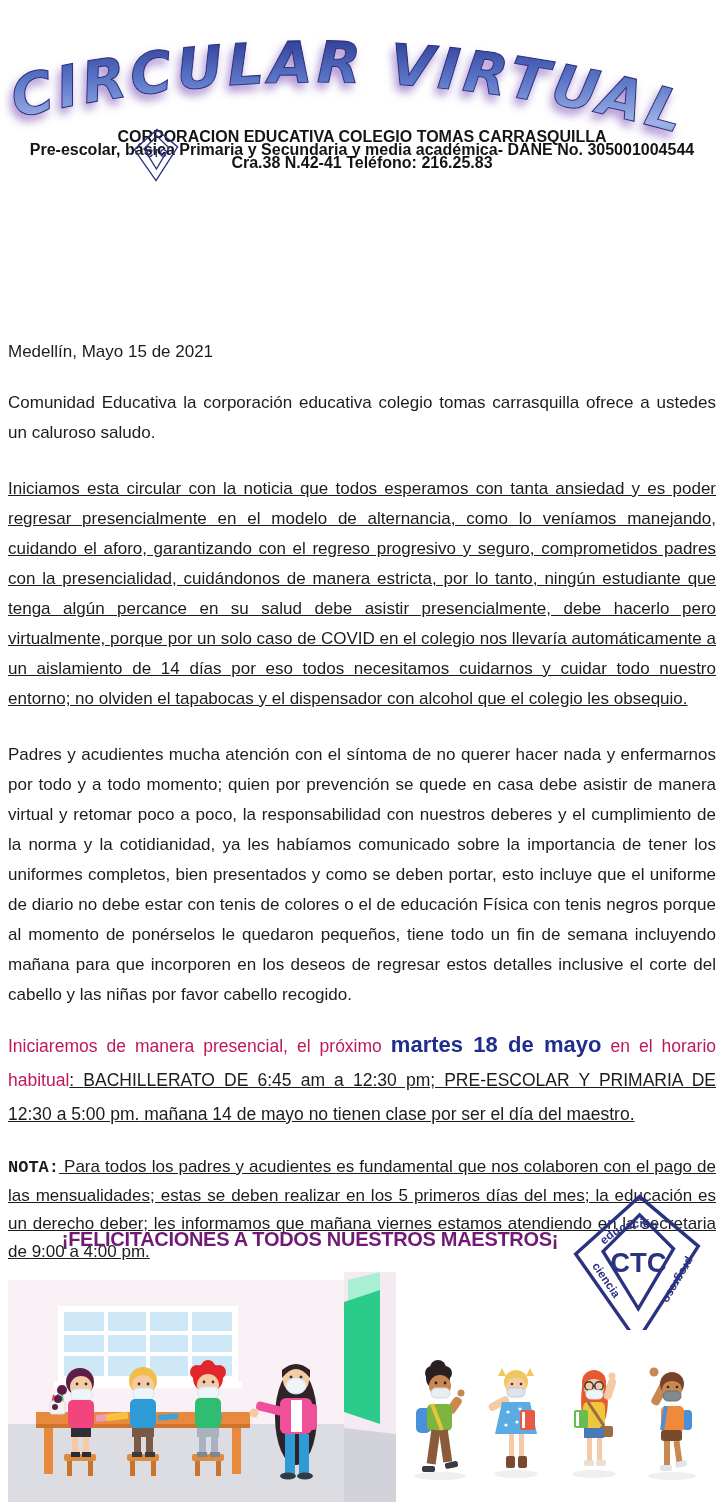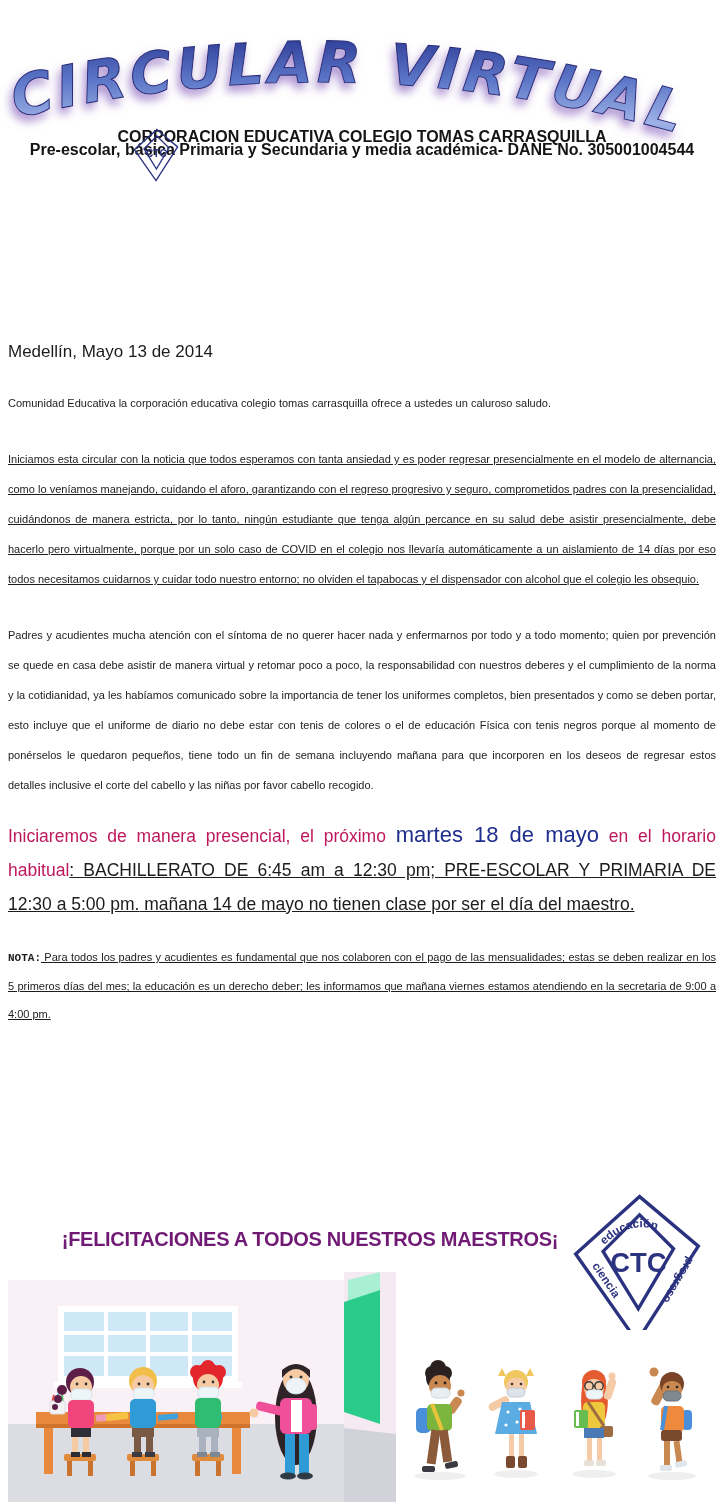--- a/index.html
+++ b/index.html
@@ -21,30 +21,30 @@
   .letterhead-lines{
     width:100%; text-align:center;
     font-size:16px; line-height:13px; font-weight:bold; color:#141414;
     letter-spacing:0px;
   }
   .logo-sm{position:absolute; left:133px; top:127px; width:46px; height:56px;}
   
   .content{padding:0 8px;}
   .dateline{margin-top:12px; font-size:17px;}
   .para{
-    margin:26px 0 0 0; font-size:11px; line-height:30px;
+    margin:26px 0 0 0; font-size:17px; line-height:30px;
     text-align:justify;
   }
   .para.schedule{margin-top:18px; line-height:34px; font-size:17.5px;}
   .para.nota{margin-top:22px; line-height:28px;}
   .seg-n{font-weight:normal;text-decoration:underline;}
   .seg-u{text-decoration:underline;}
   .seg-b{font-weight:bold;font-family:Liberation Mono, monospace;}
   .seg-bb{font-weight:normal; color:#be185d;}
-  .seg-bbl{font-weight:normal; color:#1f2e8c; font-size:22px;margin-top:11px;}
+  .seg-bbl{font-weight:bold; color:#1f2e8c; font-size:22px;margin-top:11px;}
   
   .congrats{
     position:absolute; top:1228px; left:0; width:620px; text-align:center;
     font-weight:bold; font-size:20px; letter-spacing:-0.3px; color:#701a75;
   }
   .logo-lg{position:absolute; left:568px; top:1194px; width:138px; height:150px;}
   .logo-navy{stroke:#2b3280; fill:none;}
   .logo-word{fill:#2b3280; font-weight:bold; font-family:"Liberation Sans",sans-serif;}
   
   .illus-left{position:absolute; left:8px; top:1272px; width:388px; height:230px;}
@@ -75,25 +75,26 @@
 
   <div class="letterhead">
     <svg class="logo-sm" viewBox="0 0 100 115">
       <path class="logo-navy" stroke-width="3" fill="#ffffff" d="M52 2 L97 40 L50 113 L3 46 Z"></path>
       <path class="logo-navy" stroke-width="3" fill="#ffffff" d="M52 16 L78 42 L51 88 L24 44 Z"></path>
       <text x="51" y="62" text-anchor="middle" class="logo-word" font-size="22">CTC</text>
     </svg>
     <div class="letterhead-lines">
         <div>CORPORACION EDUCATIVA COLEGIO TOMAS CARRASQUILLA</div>
         <div>Pre-escolar, básica Primaria y Secundaria y media académica- DANE No. 305001004544</div>
+        <div>Cra.38 N.42-41 Teléfono: 216.25.83</div>
       </div>
   </div>
 
   <div class="content">
-    <div class="dateline">Medellín, Mayo 13 de 2014</div>
+    <div class="dateline">Medellín, Mayo 15 de 2021</div>
     <p class="para">Comunidad Educativa la corporación educativa colegio tomas carrasquilla ofrece a ustedes un caluroso saludo.</p>
     <p class="para"><span class="seg-n">Iniciamos esta circular con la noticia que todos esperamos con tanta ansiedad y es poder regresar presencialmente en el modelo de alternancia, </span><span class="seg-u">como lo veníamos manejando, cuidando el aforo,</span><span class="seg-n"> garantizando con el regreso progresivo y  seguro, comprometidos padres con la presencialidad,  cuidándonos de manera  estricta, por lo tanto, </span><span class="seg-u">ningún estudiante que tenga algún percance en su salud debe asistir presencialmente,</span><span class="seg-n"> debe hacerlo pero virtualmente, porque por un solo caso de COVID en el colegio nos llevaría automáticamente a un aislamiento de 14 días por eso todos necesitamos cuidarnos y cuidar todo nuestro entorno; no olviden el tapabocas y el dispensador con alcohol que el colegio les obsequio.</span></p>
     <p class="para">Padres y acudientes mucha atención con el síntoma de no querer hacer nada y enfermarnos por todo y a todo momento; quien por prevención se quede en casa debe asistir de manera virtual y retomar poco a poco, la responsabilidad con nuestros deberes y el cumplimiento de la norma y la cotidianidad, ya les habíamos  comunicado sobre la importancia de tener los uniformes completos, bien presentados y como se deben portar, esto incluye que el uniforme de diario no debe estar con tenis de colores o el de educación  Física con tenis negros porque al momento de ponérselos le quedaron pequeños, tiene todo un fin de semana incluyendo mañana para que incorporen en los deseos de regresar estos detalles inclusive el corte del cabello y las niñas por favor cabello recogido.</p>
     <p class="para schedule"><span class="seg-bb">Iniciaremos de manera presencial, el próximo </span><span class="seg-bbl">martes 18 de mayo</span><span class="seg-bb"> en el horario habitual</span><span class="seg-n">: </span><span class="seg-u">BACHILLERATO DE 6:45 am a 12:30 pm; PRE-ESCOLAR Y PRIMARIA DE 12:30 a 5:00 pm.</span><span class="seg-n"> mañana 14 de mayo no tienen clase por ser el día del maestro.</span></p>
     <p class="para nota"><span class="seg-b">NOTA:</span><span class="seg-n">  Para todos los padres y acudientes es fundamental que nos colaboren con el pago de las mensualidades; estas se deben realizar en los 5 primeros días del mes; la educación es un derecho deber; les informamos que mañana viernes estamos atendiendo en la secretaria de 9:00 a 4:00 pm.</span></p>
   </div>
 
   <div class="congrats">¡FELICITACIONES A TODOS NUESTROS MAESTROS¡</div>
 
   <svg class="logo-lg" viewBox="0 0 100 115">

